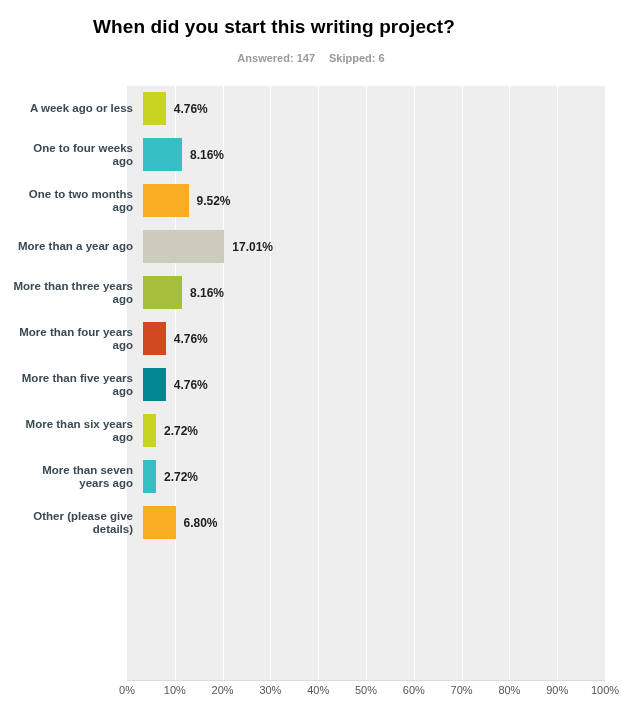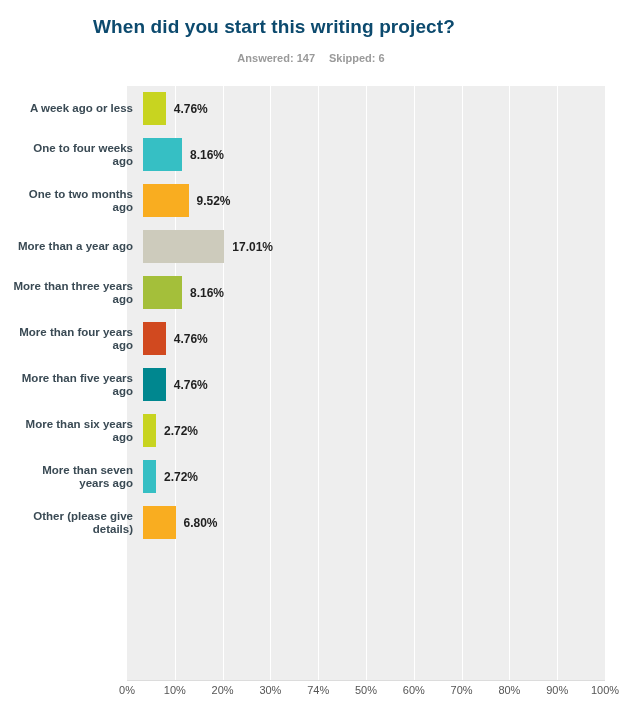--- a/index.html
+++ b/index.html
@@ -10,21 +10,21 @@
     overflow:hidden;
     position:relative;
   }
   #chart-card{
     position:absolute;left:0;top:0;width:622px;height:722px;
     background:#fff;
   }
   #chart-title{
     position:absolute;left:0;top:16px;width:548px;
     text-align:center;
-    font-size:19px;font-weight:bold;color:#0c4a6e;
+    font-size:19px;font-weight:bold;color:#000000;
     letter-spacing:.1px;
   }
   #chart-subtitle{
     position:absolute;left:0;top:52px;width:622px;
     text-align:center;
     font-size:11px;font-weight:bold;color:#9a9a9a;
   }
   #chart-subtitle .sub-gap{display:inline-block;width:14px;}
 
   #plot-area{
@@ -172,21 +172,21 @@
           <div class="bar-value" style="left: 32.504px;">6.80%</div>
         </div>
       </div>
     </div>
 
   <div id="x-axis">
       <div class="xtick" style="left: 127px;">0%</div>
       <div class="xtick" style="left: 174.8px;">10%</div>
       <div class="xtick" style="left: 222.6px;">20%</div>
       <div class="xtick" style="left: 270.4px;">30%</div>
-      <div class="xtick" style="left: 318.2px;">74%</div>
+      <div class="xtick" style="left: 318.2px;">40%</div>
       <div class="xtick" style="left: 366px;">50%</div>
       <div class="xtick" style="left: 413.8px;">60%</div>
       <div class="xtick" style="left: 461.6px;">70%</div>
       <div class="xtick" style="left: 509.4px;">80%</div>
       <div class="xtick" style="left: 557.2px;">90%</div>
       <div class="xtick" style="left: 605px;">100%</div>
     </div>
 
 </div>
 

